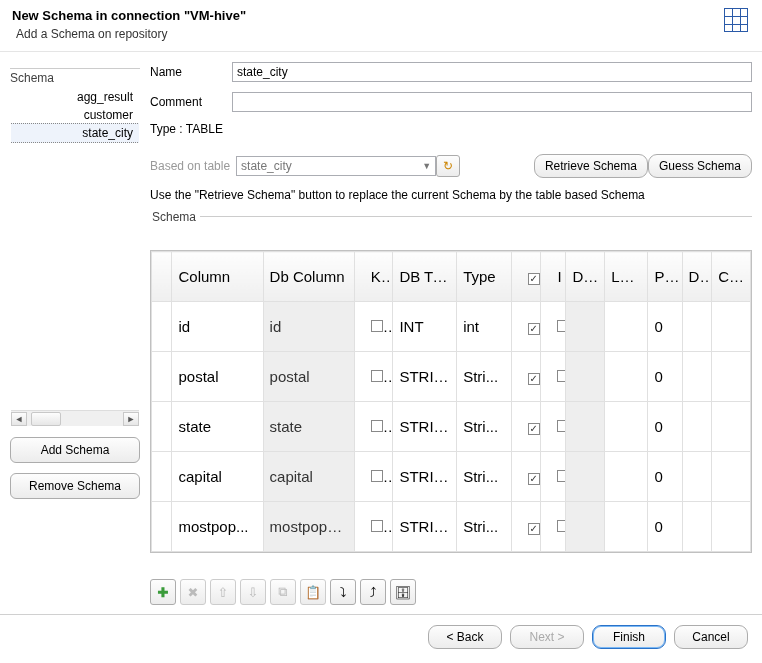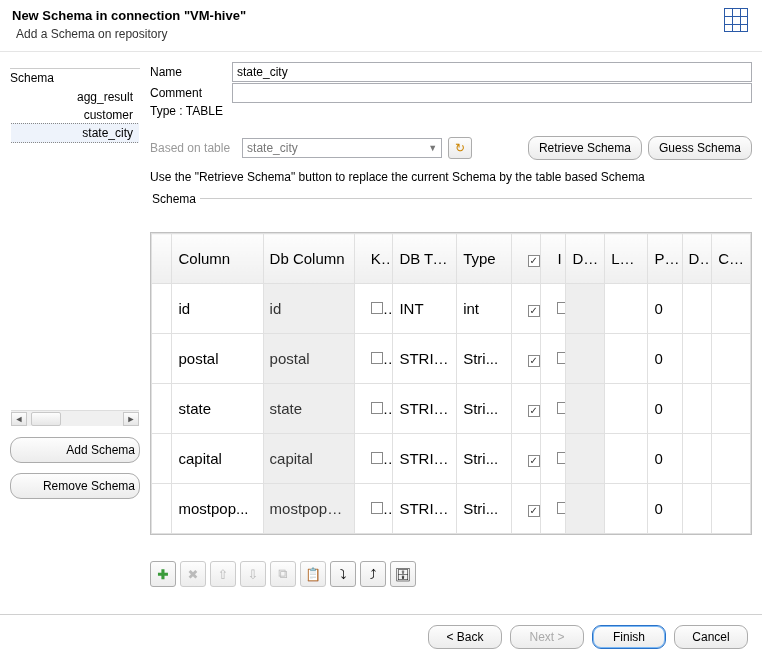--- a/index.html
+++ b/index.html
@@ -55,21 +55,21 @@
   }
 
   
   .side {
     width: 130px;
     display: flex;
     flex-direction: column;
   }
   .group-label {
     font-size: 12px;
-    color: #000000;
+    color: #404040;
     padding: 0 0 2px 0;
   }
   .group-top {
     border-top: 1px solid #ccc;
     margin-top: 6px;
     padding-top: 2px;
     flex: 0 0 auto;
   }
   .schema-list-wrap {
     border: 1px solid #fff;
@@ -113,55 +113,54 @@
   .hscroll .thumb {
     position:absolute; left:4px; top:0; width:30px; height:14px;
     background: linear-gradient(#fdfdfd,#e6e6e6);
     border:1px solid #c8c8c8; border-radius:2px;
   }
   .side-btn {
     margin-top: 10px;
     padding: 5px 4px;
     background: linear-gradient(#fdfdfd,#ececec);
     border: 1px solid #acacac;
-    border-radius: 11px;
-    text-align: right;
+    border-radius: 6px;
+    text-align: center;
     cursor: pointer;
   }
 
   
   .main {
     flex: 1;
     display: flex;
     flex-direction: column;
     min-width: 0;
   }
   .form-row {
     display: flex;
     align-items: center;
     gap: 8px;
-    margin-bottom: 1px;
+    margin-bottom: 10px;
   }
   .form-row label {
     width: 74px;
   }
   .text-input {
     flex: 1;
     border: 1px solid #abadb3;
     padding: 2px 4px;
     font-family: inherit;
     font-size: 12px;
     height: 20px;
   }
   .type-line { margin-bottom: 8px; }
 
   .based-row {
     display: flex;
     align-items: center;
-    gap: 6px;
     margin: 10px 0;
   }
   .based-label { color: #999; width: auto; padding-right:6px;}
   .combo {
     width: 200px;
     border: 1px solid #abadb3;
     background: #fff;
     padding: 2px 4px;
     height: 20px;
     display: flex;

